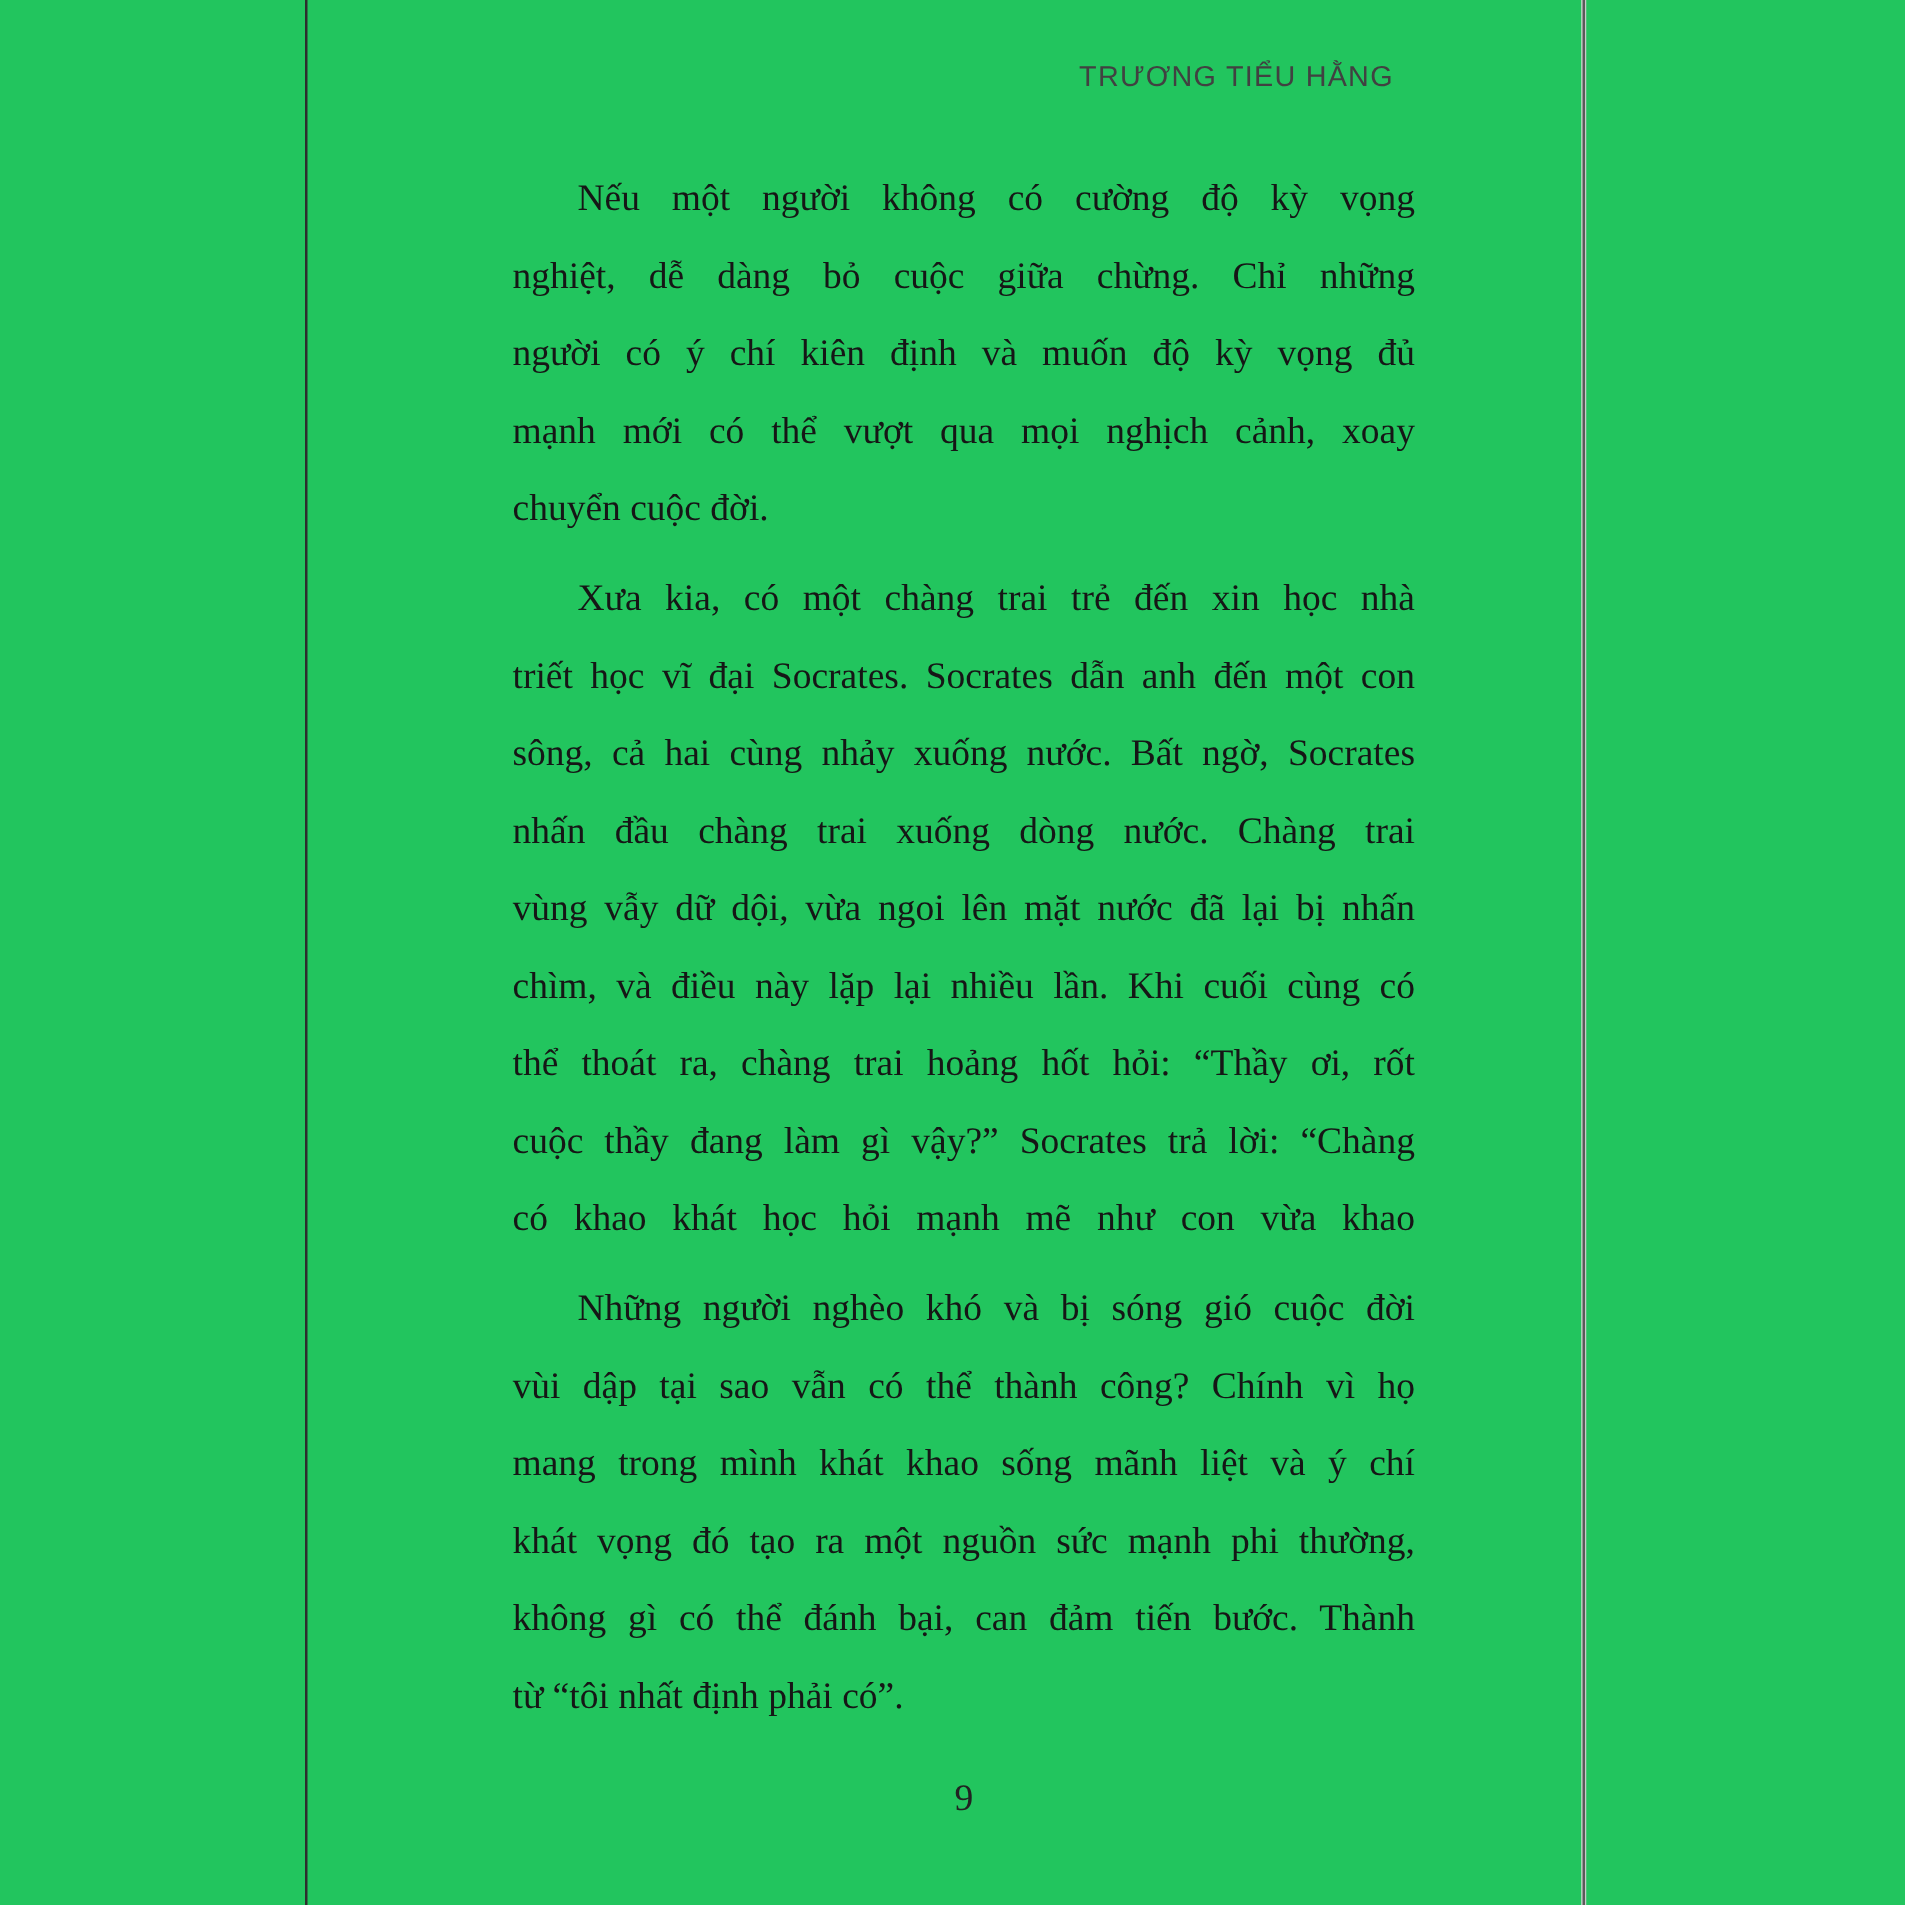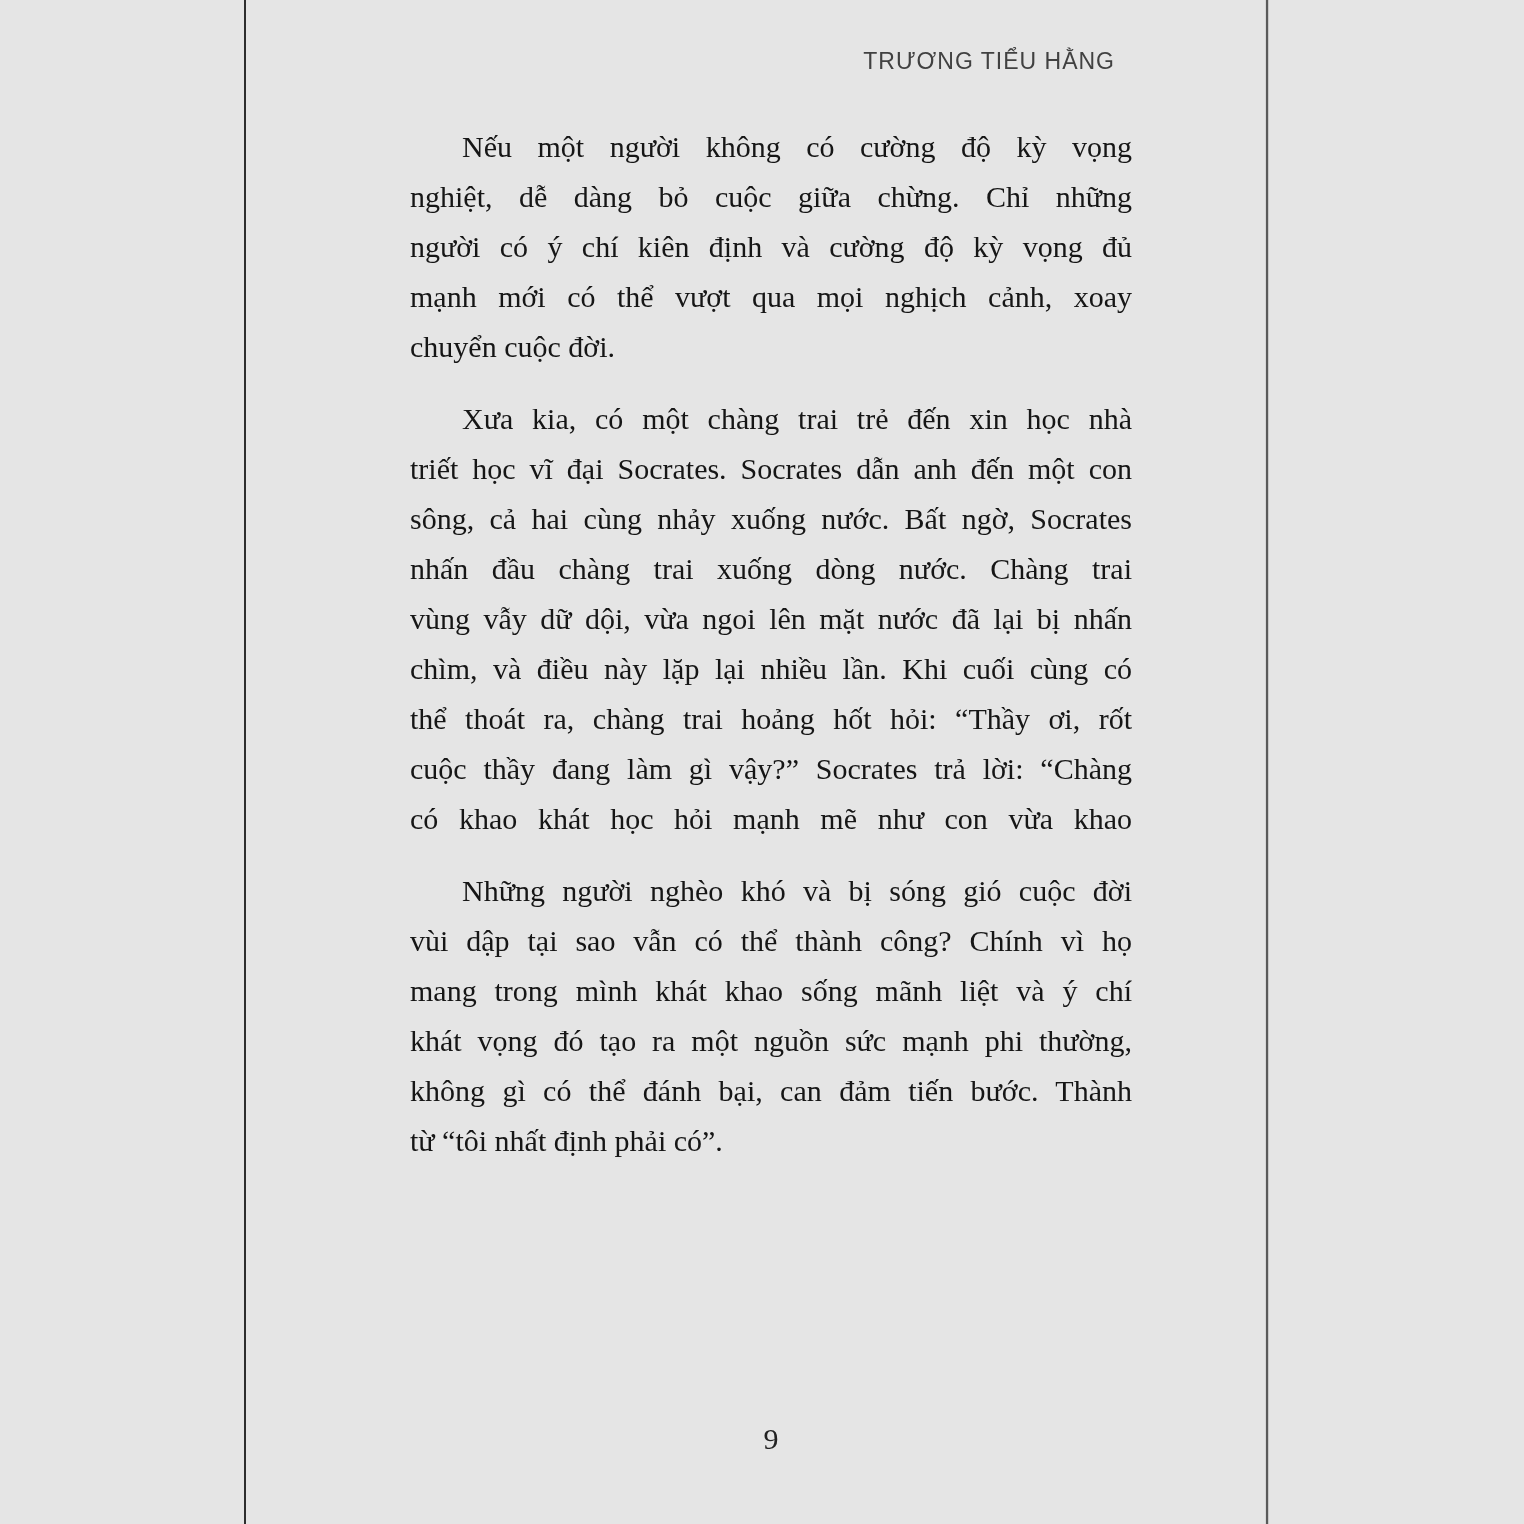--- a/index.html
+++ b/index.html
@@ -1,20 +1,20 @@
 <!DOCTYPE html>
 <html><head>
 <meta charset="utf-8">
 <style>
   html, body { margin: 0; padding: 0; background: #ffffff; }
   .canvas {
     position: relative;
     width: 1524px;
     height: 1524px;
-    background: #e5e5e5;
+    background: #22c55e;
     overflow: hidden;
     font-family: "Liberation Serif", "DejaVu Serif", serif;
   }
   .edge-line {
     position: absolute;
     top: 0;
     bottom: 0;
     width: 2px;
   }
   .edge-left  { left: 244px;  background: #2e2e2e; }
@@ -38,20 +38,21 @@
     line-height: 50px;
     color: #161616;
   }
   .para { margin: 0; }
   .para + .para { margin-top: 22px; }
   .line {
     text-align: justify;
     text-align-last: justify;
     height: 50px;
     overflow: hidden;
+    margin-top: 12px;
   }
   .line.first { text-indent: 52px; }
   .line.last  { text-align-last: left; }
   .page-number {
     position: absolute;
     left: 410px;
     top: 1422px;
     width: 722px;
     text-align: center;
     font-size: 30px;
@@ -64,21 +65,21 @@
 <div class="canvas">
   <div class="edge-line edge-left"></div>
   <div class="edge-line edge-right"></div>
 
   <div class="running-head">TRƯƠNG TIỂU HẰNG</div>
 
   <div class="body-text">
       <div class="para">
         <div class="line first">Nếu một người không có cường độ kỳ vọng</div>
         <div class="line">nghiệt, dễ dàng bỏ cuộc giữa chừng. Chỉ những</div>
-        <div class="line">người có ý chí kiên định và cường độ kỳ vọng đủ</div>
+        <div class="line">người có ý chí kiên định và muốn độ kỳ vọng đủ</div>
         <div class="line">mạnh mới có thể vượt qua mọi nghịch cảnh, xoay</div>
         <div class="line last">chuyển cuộc đời.</div>
       </div>
       <div class="para">
         <div class="line first">Xưa kia, có một chàng trai trẻ đến xin học nhà</div>
         <div class="line">triết học vĩ đại Socrates. Socrates dẫn anh đến một con</div>
         <div class="line">sông, cả hai cùng nhảy xuống nước. Bất ngờ, Socrates</div>
         <div class="line">nhấn đầu chàng trai xuống dòng nước. Chàng trai</div>
         <div class="line">vùng vẫy dữ dội, vừa ngoi lên mặt nước đã lại bị nhấn</div>
         <div class="line">chìm, và điều này lặp lại nhiều lần. Khi cuối cùng có</div>

